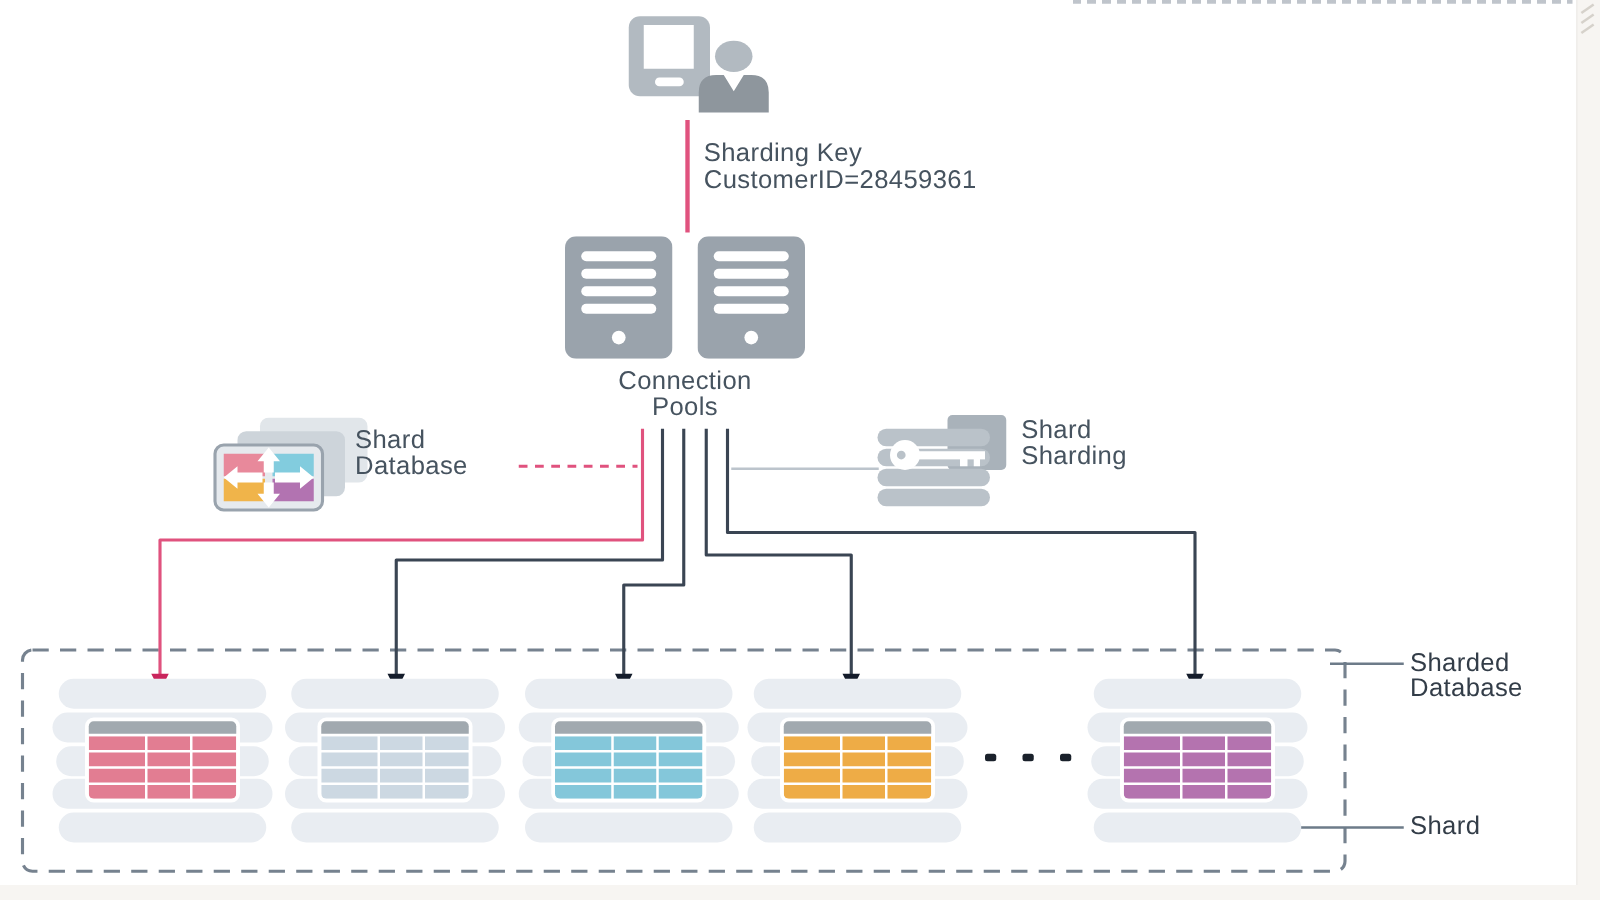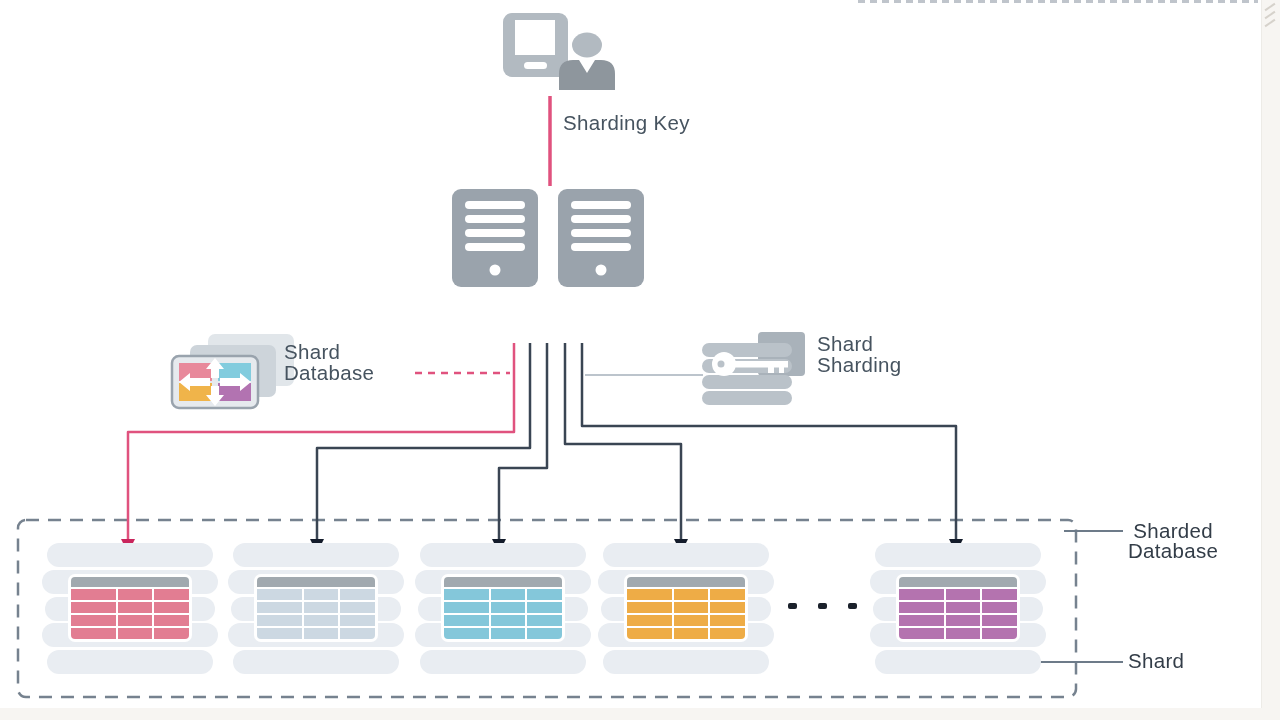--- a/index.html
+++ b/index.html
@@ -11,21 +11,21 @@
   .edge-right{position:absolute;right:0;top:0;width:18px;height:720px;background:#f7f5f2;border-left:1px solid #edebe7;}
   .edge-bottom{position:absolute;left:0;top:708px;width:1280px;height:12px;background:#f7f5f2;}
   .clip-row{position:absolute;left:858px;top:0;width:400px;height:3px;
     background:repeating-linear-gradient(90deg,#aab1ba 0 7px,transparent 7px 12px);opacity:.75;}
   .corner-marks{position:absolute;left:1264px;top:6px;width:14px;}
   .corner-marks span{display:block;width:12px;height:2px;background:#d6d2cb;transform:rotate(-35deg);margin-bottom:6px;}
 
   
   .label{position:absolute;font-size:20.5px;line-height:21px;letter-spacing:.3px;color:#46535f;white-space:nowrap;}
   .label.center{text-align:center;transform:translateX(-50%);}
-  .label.dark{color:#333d48;line-height:20px;text-align:center;}
+  .label.dark{color:#333d48;line-height:20px;}
 
   
   .flow{position:absolute;left:0;top:0;pointer-events:none;}
   .stroke-pink{stroke:#e0527e;fill:none;}
   .stroke-dark{stroke:#3a4553;fill:none;}
   .stroke-light{stroke:#bcc4cc;fill:none;}
   .stroke-callout{stroke:#6d7b89;fill:none;}
   .head-pink{fill:#c9255c;}
   .head-dark{fill:#141c2b;}
   .dash-border{stroke:#76828f;fill:none;}
@@ -137,20 +137,25 @@
       <circle cx="26" cy="38" r="12" fill="#ffffff"></circle>
       <circle cx="23" cy="38" r="3.5" fill="#bac2c9"></circle>
       <rect x="36" y="35" width="54" height="6.5" fill="#ffffff"></rect>
       <rect x="70" y="41" width="6" height="6" fill="#ffffff"></rect>
       <rect x="81" y="41" width="5" height="6" fill="#ffffff"></rect>
     </g>
   </svg>
 
   <div class="label" style="left:563px;top:112px">
     <div>Sharding Key</div>
+    <div>CustomerID=28459361</div>
+  </div>
+  <div class="label center" style="left:548px;top:294px">
+    <div>Connection</div>
+    <div>Pools</div>
   </div>
   <div class="label" style="left:284px;top:341px">
     <div>Shard</div>
     <div>Database</div>
   </div>
   <div class="label" style="left:817px;top:333px">
     <div>Shard</div>
     <div>Sharding</div>
   </div>
   <div class="label dark" style="left:1128px;top:521px">

